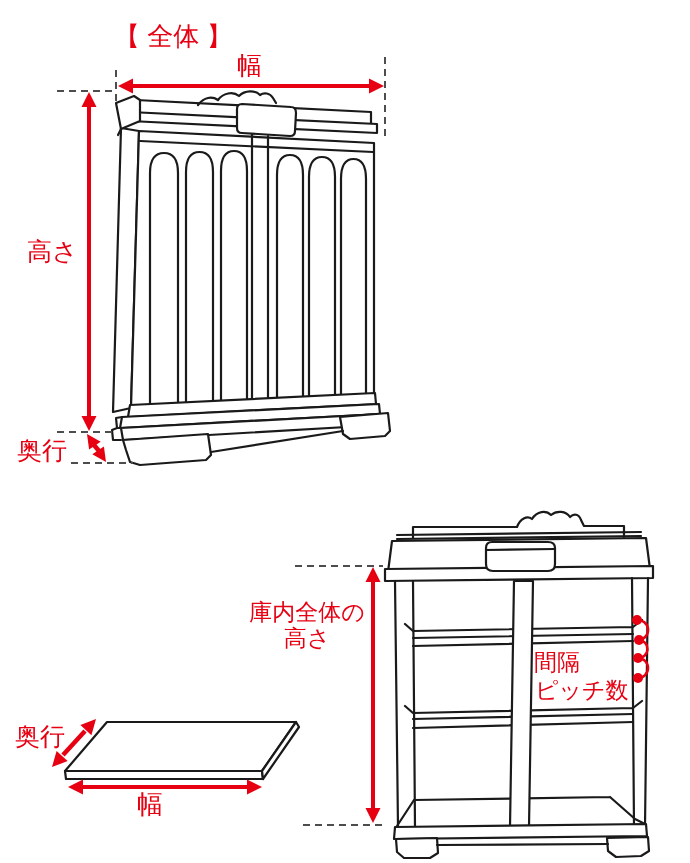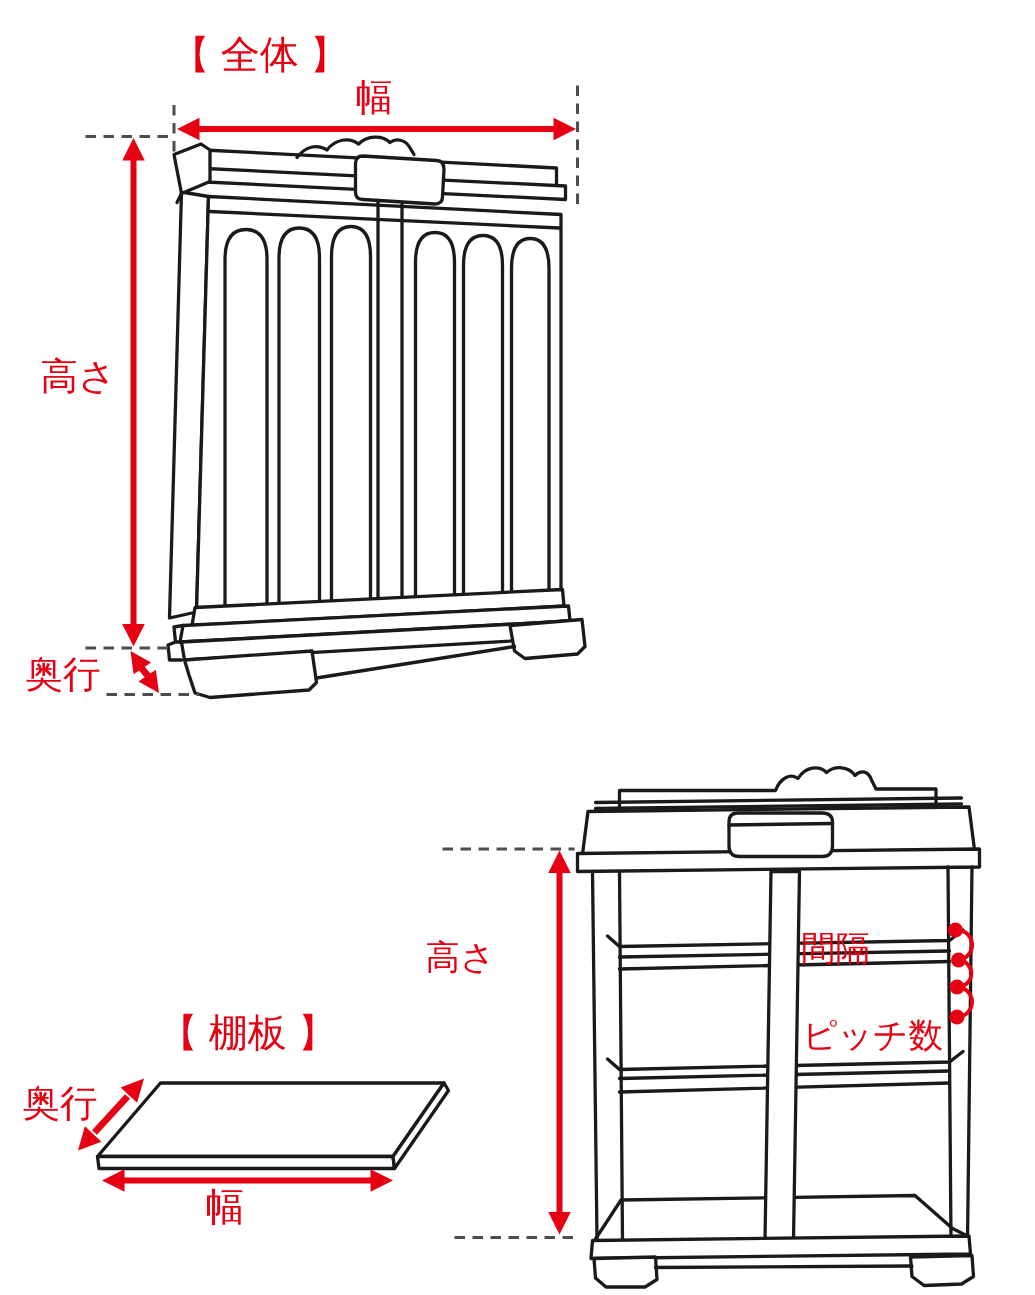--- a/index.html
+++ b/index.html
@@ -157,27 +157,26 @@
   <div class="lbl t26" style="left:114px;top:22px;">【 全体 】</div>
 
   <div class="lbl t25" style="left:237px;top:51px;">幅</div>
 
   <div class="lbl t25" style="left:27px;top:237px;">高さ</div>
 
   <div class="lbl t25" style="left:17px;top:436px;">奥行</div>
 
 
   <div class="lbl t23 center" style="left:240px;top:599px;width:134px;">
-    <br>
+    <span>庫内全体の</span><br>
     <span>高さ</span>
   </div>
 
-  <div class="lbl t23" style="left:534px;top:619px;">間隔</div>
+  <div class="lbl t23" style="left:534px;top:649px;">間隔</div>
 
   <div class="lbl t23" style="left:535px;top:677px;text-align:right;">ピッチ数</div>
 
-  <div class="lbl t26" style="left:106px;top:674px;">【 棚板 】</div>
 
   <div class="lbl t25" style="left:15px;top:722px;">奥行</div>
 
   <div class="lbl t26" style="left:137px;top:790px;">幅</div>
 
 </div>
 
 </body></html>

